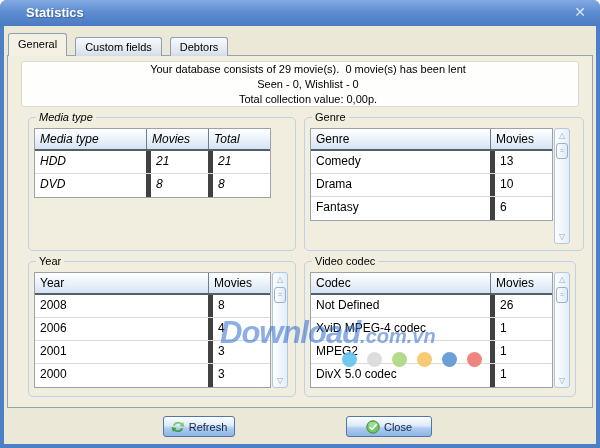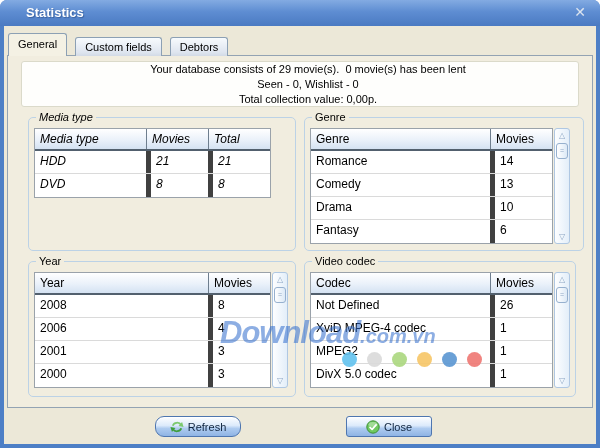--- a/index.html
+++ b/index.html
@@ -64,21 +64,21 @@
   .sthumb { height: 16px; margin: 1px 1px 0 1px; border: 1px solid #96B0CE; border-radius: 3px;
     background: linear-gradient(90deg, #FFFFFF, #DCE9F6); font-size: 7px; color: #8FA8C6;
     text-align: center; line-height: 14px; cursor: pointer; }
 
   
   .xp-btn { position: absolute; top: 390px; height: 21px; display: flex; align-items: center;
     justify-content: center; gap: 4px; font-family: inherit; font-size: 11px; color: #10253F;
     border: 1px solid #4E76B0; border-radius: 3px; cursor: pointer;
     background: linear-gradient(180deg, #FDFEFF 0%, #DCEAFB 45%, #AECBF0 60%, #8FB4E4 100%);
     box-shadow: inset 0 1px 0 #FFFFFF; }
-  .btn-refresh { left: 151px; width: 86px; border-radius: 9px; }
+  .btn-refresh { left: 159px; width: 72px; }
   .btn-close { left: 342px; width: 86px; }
   .btn-icon { display: inline-block; line-height: 0; }
 
   
   .watermark { position: absolute; left: 220px; top: 315px; z-index: 9; pointer-events: none;
     display: flex; align-items: baseline; font-style: italic; font-weight: bold;
     color: rgba(48, 108, 204, 0.55); }
   .wm-main { font-size: 31px; letter-spacing: -1px; }
   .wm-suffix { font-size: 20px; letter-spacing: 0; }
   .wm-dots { position: absolute; left: 342px; top: 352px; z-index: 9; display: flex; gap: 10px; pointer-events: none; }
@@ -134,24 +134,20 @@
             </div>
         </fieldset>
 
         <fieldset class="group g-genre">
           <legend>Genre</legend>
           <div class="twrap">
               <div class="tbl">
                 <div class="trow thead">
                   <div class="tcell">Genre</div>
                   <div class="tcell">Movies</div>
-                </div>
-                <div class="trow">
-                  <div class="tcell">Romance</div>
-                  <div class="tcell">14</div>
                 </div>
                 <div class="trow">
                   <div class="tcell">Comedy</div>
                   <div class="tcell">13</div>
                 </div>
                 <div class="trow">
                   <div class="tcell">Drama</div>
                   <div class="tcell">10</div>
                 </div>
                 <div class="trow">

